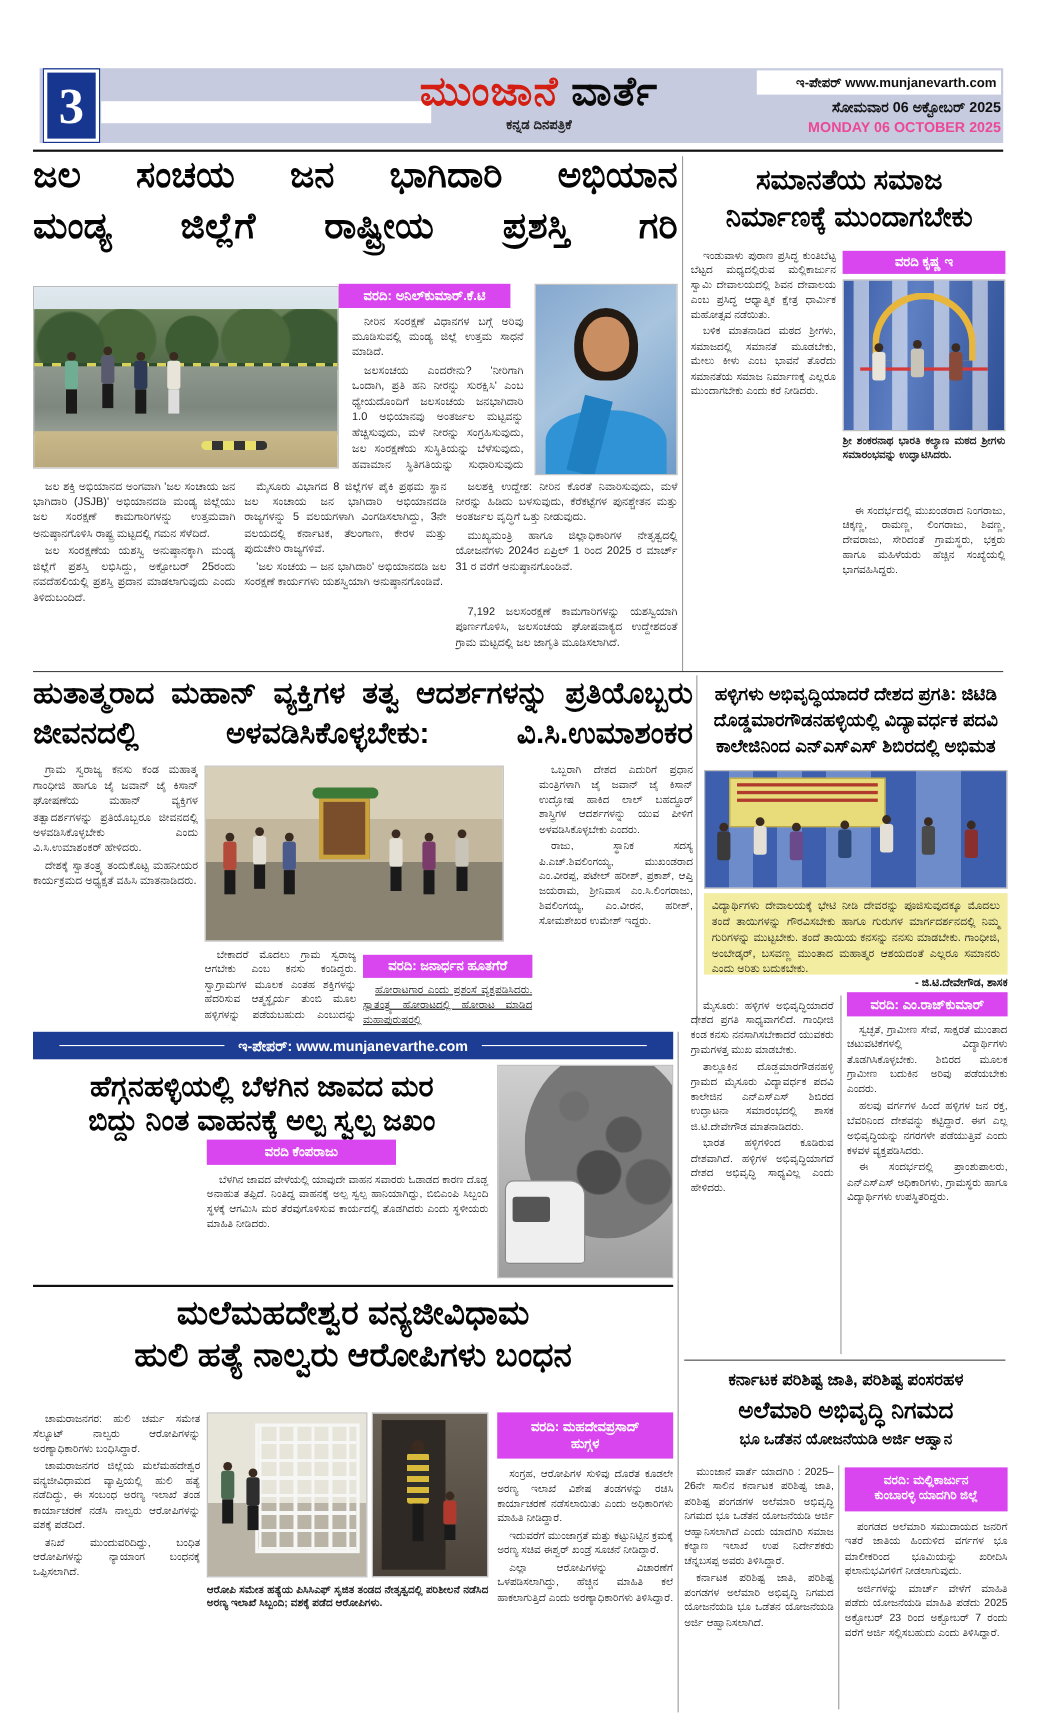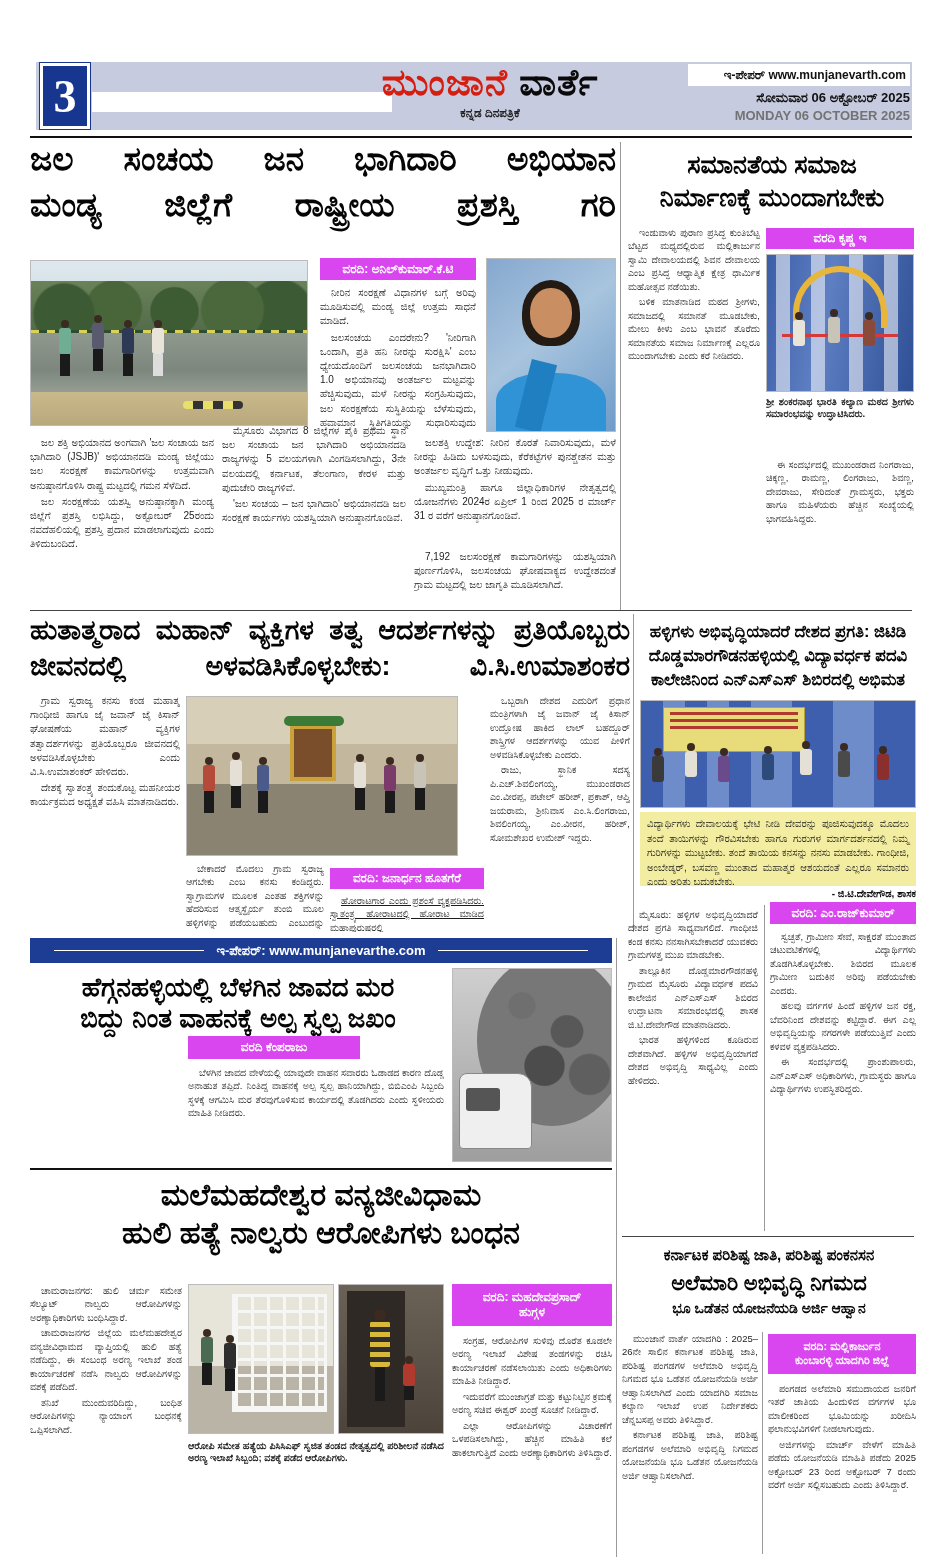--- a/index.html
+++ b/index.html
@@ -10,21 +10,21 @@
   
   .hdr-band{position:absolute;left:36px;top:62px;width:876px;height:68px;background:#c7cbdf;}
   .pagenum{position:absolute;left:40px;top:63px;width:50px;height:66px;background:#16368f;border:3px solid #fff;outline:1px solid #16368f;color:#fff;font-size:46px;font-weight:bold;font-family:"Liberation Serif","DejaVu Serif",serif;display:flex;align-items:center;justify-content:center;}
   .hdr-whitestrip{position:absolute;left:92px;top:92px;width:300px;height:20px;background:#fff;}
   .masthead{position:absolute;left:300px;top:63px;width:380px;text-align:center;font-weight:bold;font-size:37px;line-height:1.1;letter-spacing:1px;}
   .masthead .red{color:#d41e12;}
   .masthead .blk{color:#0a0a0a;}
   .tagline{position:absolute;left:300px;top:106px;width:380px;text-align:center;font-size:12px;font-weight:bold;color:#222;}
   .epaper-strip{position:absolute;left:688px;top:64px;width:222px;height:22px;background:#fff;display:flex;align-items:center;justify-content:flex-end;padding-right:4px;font-size:12px;font-weight:bold;color:#111;}
   .date-kn{position:absolute;left:688px;top:90px;width:222px;text-align:right;font-size:13px;font-weight:bold;color:#111;}
-  .date-en{position:absolute;left:688px;top:108px;width:222px;text-align:right;font-size:13px;font-weight:bold;color:#737373;}
+  .date-en{position:absolute;left:688px;top:108px;width:222px;text-align:right;font-size:13px;font-weight:bold;color:#ec4899;}
   .hdr-rule{position:absolute;left:30px;top:136px;width:882px;height:2px;background:#111;}
 
   
   .hl{font-weight:bold;color:#050505;}
   .hl-justify{text-align:justify;text-align-last:justify;}
   .byline-box{background:#d946ef;color:#fff;font-size:12px;font-weight:bold;display:flex;align-items:center;justify-content:center;text-align:center;line-height:1.25;padding:2px 4px;}
   .bodytxt{font-size:10px;line-height:1.42;color:#1c1c1c;text-align:justify;overflow:hidden;}
   .bodytxt p{margin:0 0 2px 0;text-indent:11px;}
   .vrule{position:absolute;width:1px;background:#9a9a9a;}
   .hrule{position:absolute;height:1px;background:#444;}
@@ -114,38 +114,38 @@
         <div class="torso" style="background:#2e3a55;"></div>
         <div class="legs"></div>
       </div>
     <div class="person" style="left:44%;top:36%;">
         <div class="head"></div>
         <div class="torso" style="background:#e8e4da;"></div>
         <div class="legs" style="background:#ddd;"></div>
       </div>
   </div>
 
-  <div class="byline-box" style="position:absolute;left:320px;top:258px;width:156px;height:22px;">ವರದಿ: ಅನಿಲ್‌ಕುಮಾರ್.ಕೆ.ಟಿ</div>
+  <div class="byline-box" style="position:absolute;left:308px;top:258px;width:156px;height:22px;">ವರದಿ: ಅನಿಲ್‌ಕುಮಾರ್.ಕೆ.ಟಿ</div>
   <div class="bodytxt" style="position:absolute;left:320px;top:286px;width:156px;height:146px;">
       <p>ನೀರಿನ ಸಂರಕ್ಷಣೆ ವಿಧಾನಗಳ ಬಗ್ಗೆ ಅರಿವು ಮೂಡಿಸುವಲ್ಲಿ ಮಂಡ್ಯ ಜಿಲ್ಲೆ ಉತ್ತಮ ಸಾಧನೆ ಮಾಡಿದೆ.</p>
       <p>ಜಲಸಂಚಯ ಎಂದರೇನು? 'ನೀರಿಗಾಗಿ ಒಂದಾಗಿ, ಪ್ರತಿ ಹನಿ ನೀರನ್ನು ಸುರಕ್ಷಿಸಿ' ಎಂಬ ಧ್ಯೇಯದೊಂದಿಗೆ ಜಲಸಂಚಯ ಜನಭಾಗಿದಾರಿ 1.0 ಅಭಿಯಾನವು ಅಂತರ್ಜಲ ಮಟ್ಟವನ್ನು ಹೆಚ್ಚಿಸುವುದು, ಮಳೆ ನೀರನ್ನು ಸಂಗ್ರಹಿಸುವುದು, ಜಲ ಸಂರಕ್ಷಣೆಯ ಸುಸ್ಥಿತಿಯನ್ನು ಬೆಳೆಸುವುದು, ಹವಾಮಾನ ಸ್ಥಿತಿಗತಿಯನ್ನು ಸುಧಾರಿಸುವುದು ಮುಖ್ಯ ಗುರಿ.</p>
     </div>
 
   <div class="photo portrait" style="left:486px;top:258px;width:130px;height:174px;">
     <div class="hair"></div>
       <div class="face"></div>
       <div class="saree"></div>
       <div class="drape"></div>
   </div>
 
   <div class="bodytxt" style="position:absolute;left:30px;top:436px;width:184px;height:172px;">
       <p>ಜಲ ಶಕ್ತಿ ಅಭಿಯಾನದ ಅಂಗವಾಗಿ 'ಜಲ ಸಂಚಾಯ ಜನ ಭಾಗಿದಾರಿ (JSJB)' ಅಭಿಯಾನದಡಿ ಮಂಡ್ಯ ಜಿಲ್ಲೆಯು ಜಲ ಸಂರಕ್ಷಣೆ ಕಾಮಗಾರಿಗಳನ್ನು ಉತ್ತಮವಾಗಿ ಅನುಷ್ಠಾನಗೊಳಿಸಿ ರಾಷ್ಟ್ರ ಮಟ್ಟದಲ್ಲಿ ಗಮನ ಸೆಳೆದಿದೆ.</p>
       <p>ಜಲ ಸಂರಕ್ಷಣೆಯ ಯಶಸ್ವಿ ಅನುಷ್ಠಾನಕ್ಕಾಗಿ ಮಂಡ್ಯ ಜಿಲ್ಲೆಗೆ ಪ್ರಶಸ್ತಿ ಲಭಿಸಿದ್ದು, ಅಕ್ಟೋಬರ್ 25ರಂದು ನವದೆಹಲಿಯಲ್ಲಿ ಪ್ರಶಸ್ತಿ ಪ್ರದಾನ ಮಾಡಲಾಗುವುದು ಎಂದು ತಿಳಿದುಬಂದಿದೆ.</p>
     </div>
-  <div class="bodytxt" style="position:absolute;left:222px;top:424px;width:184px;height:172px;">
+  <div class="bodytxt" style="position:absolute;left:222px;top:436px;width:184px;height:172px;">
       <p>ಮೈಸೂರು ವಿಭಾಗದ 8 ಜಿಲ್ಲೆಗಳ ಪೈಕಿ ಪ್ರಥಮ ಸ್ಥಾನ ಜಲ ಸಂಚಾಯ ಜನ ಭಾಗಿದಾರಿ ಅಭಿಯಾನದಡಿ ರಾಜ್ಯಗಳನ್ನು 5 ವಲಯಗಳಾಗಿ ವಿಂಗಡಿಸಲಾಗಿದ್ದು, 3ನೇ ವಲಯದಲ್ಲಿ ಕರ್ನಾಟಕ, ತೆಲಂಗಾಣ, ಕೇರಳ ಮತ್ತು ಪುದುಚೇರಿ ರಾಜ್ಯಗಳಿವೆ.</p>
       <p>'ಜಲ ಸಂಚಯ – ಜನ ಭಾಗಿದಾರಿ' ಅಭಿಯಾನದಡಿ ಜಲ ಸಂರಕ್ಷಣೆ ಕಾರ್ಯಗಳು ಯಶಸ್ವಿಯಾಗಿ ಅನುಷ್ಠಾನಗೊಂಡಿವೆ.</p>
     </div>
   <div class="bodytxt" style="position:absolute;left:414px;top:436px;width:202px;height:112px;">
       <p>ಜಲಶಕ್ತಿ ಉದ್ದೇಶ: ನೀರಿನ ಕೊರತೆ ನಿವಾರಿಸುವುದು, ಮಳೆ ನೀರನ್ನು ಹಿಡಿದು ಬಳಸುವುದು, ಕೆರೆಕಟ್ಟೆಗಳ ಪುನಶ್ಚೇತನ ಮತ್ತು ಅಂತರ್ಜಲ ವೃದ್ಧಿಗೆ ಒತ್ತು ನೀಡುವುದು.</p>
       <p>ಮುಖ್ಯಮಂತ್ರಿ ಹಾಗೂ ಜಿಲ್ಲಾಧಿಕಾರಿಗಳ ನೇತೃತ್ವದಲ್ಲಿ ಯೋಜನೆಗಳು 2024ರ ಏಪ್ರಿಲ್ 1 ರಿಂದ 2025 ರ ಮಾರ್ಚ್ 31 ರ ವರೆಗೆ ಅನುಷ್ಠಾನಗೊಂಡಿವೆ.</p>
     </div>
   <div class="bodytxt" style="position:absolute;left:414px;top:550px;width:202px;height:58px;">
       <p>7,192 ಜಲಸಂರಕ್ಷಣೆ ಕಾಮಗಾರಿಗಳನ್ನು ಯಶಸ್ವಿಯಾಗಿ ಪೂರ್ಣಗೊಳಿಸಿ, ಜಲಸಂಚಯ ಘೋಷವಾಕ್ಯದ ಉದ್ದೇಶದಂತೆ ಗ್ರಾಮ ಮಟ್ಟದಲ್ಲಿ ಜಲ ಜಾಗೃತಿ ಮೂಡಿಸಲಾಗಿದೆ.</p>
     </div>
@@ -370,21 +370,21 @@
     <span>ಹುಗ್ಗಳ</span>
   </div>
   <div class="bodytxt" style="position:absolute;left:452px;top:1334px;width:160px;height:220px;font-size:9.5px;">
       <p>ಸಂಗ್ರಹ, ಆರೋಪಿಗಳ ಸುಳಿವು ದೊರೆತ ಕೂಡಲೇ ಅರಣ್ಯ ಇಲಾಖೆ ವಿಶೇಷ ತಂಡಗಳನ್ನು ರಚಿಸಿ ಕಾರ್ಯಾಚರಣೆ ನಡೆಸಲಾಯಿತು ಎಂದು ಅಧಿಕಾರಿಗಳು ಮಾಹಿತಿ ನೀಡಿದ್ದಾರೆ.</p>
       <p>ಇದುವರೆಗೆ ಮುಂಜಾಗ್ರತೆ ಮತ್ತು ಕಟ್ಟುನಿಟ್ಟಿನ ಕ್ರಮಕ್ಕೆ ಅರಣ್ಯ ಸಚಿವ ಈಶ್ವರ್ ಖಂಡ್ರೆ ಸೂಚನೆ ನೀಡಿದ್ದಾರೆ.</p>
       <p>ಎಲ್ಲಾ ಆರೋಪಿಗಳನ್ನು ವಿಚಾರಣೆಗೆ ಒಳಪಡಿಸಲಾಗಿದ್ದು, ಹೆಚ್ಚಿನ ಮಾಹಿತಿ ಕಲೆ ಹಾಕಲಾಗುತ್ತಿದೆ ಎಂದು ಅರಣ್ಯಾಧಿಕಾರಿಗಳು ತಿಳಿಸಿದ್ದಾರೆ.</p>
     </div>
 
   <div class="hrule" style="left:622px;top:1236px;width:292px;"></div>
   <div class="hl" style="position:absolute;left:622px;top:1244px;width:294px;text-align:center;line-height:1.5;">
-    <div style="font-size:15px;">ಕರ್ನಾಟಕ ಪರಿಶಿಷ್ಟ ಜಾತಿ, ಪರಿಶಿಷ್ಟ ಪಂಕನಸನ</div>
+    <div style="font-size:15px;">ಕರ್ನಾಟಕ ಪರಿಶಿಷ್ಟ ಜಾತಿ, ಪರಿಶಿಷ್ಟ ಪಂಸರಹಳ</div>
     <div style="font-size:21px;">ಅಲೆಮಾರಿ ಅಭಿವೃದ್ಧಿ ನಿಗಮದ</div>
     <div style="font-size:14px;">ಭೂ ಒಡೆತನ ಯೋಜನೆಯಡಿ ಅರ್ಜಿ ಆಹ್ವಾನ</div>
   </div>
 
   <div class="bodytxt" style="position:absolute;left:622px;top:1332px;width:136px;height:222px;font-size:9.5px;">
       <p>ಮುಂಜಾನೆ ವಾರ್ತೆ ಯಾದಗಿರಿ : 2025–26ನೇ ಸಾಲಿನ ಕರ್ನಾಟಕ ಪರಿಶಿಷ್ಟ ಜಾತಿ, ಪರಿಶಿಷ್ಟ ಪಂಗಡಗಳ ಅಲೆಮಾರಿ ಅಭಿವೃದ್ಧಿ ನಿಗಮದ ಭೂ ಒಡೆತನ ಯೋಜನೆಯಡಿ ಅರ್ಜಿ ಆಹ್ವಾನಿಸಲಾಗಿದೆ ಎಂದು ಯಾದಗಿರಿ ಸಮಾಜ ಕಲ್ಯಾಣ ಇಲಾಖೆ ಉಪ ನಿರ್ದೇಶಕರು ಚೆನ್ನಬಸಪ್ಪ ಅವರು ತಿಳಿಸಿದ್ದಾರೆ.</p>
       <p>ಕರ್ನಾಟಕ ಪರಿಶಿಷ್ಟ ಜಾತಿ, ಪರಿಶಿಷ್ಟ ಪಂಗಡಗಳ ಅಲೆಮಾರಿ ಅಭಿವೃದ್ಧಿ ನಿಗಮದ ಯೋಜನೆಯಡಿ ಭೂ ಒಡೆತನ ಯೋಜನೆಯಡಿ ಅರ್ಜಿ ಆಹ್ವಾನಿಸಲಾಗಿದೆ.</p>
     </div>
   <div class="vrule" style="left:762px;top:1332px;height:222px;"></div>
   <div class="byline-box" style="position:absolute;left:768px;top:1334px;width:148px;height:40px;flex-direction:column;font-size:11px;">

